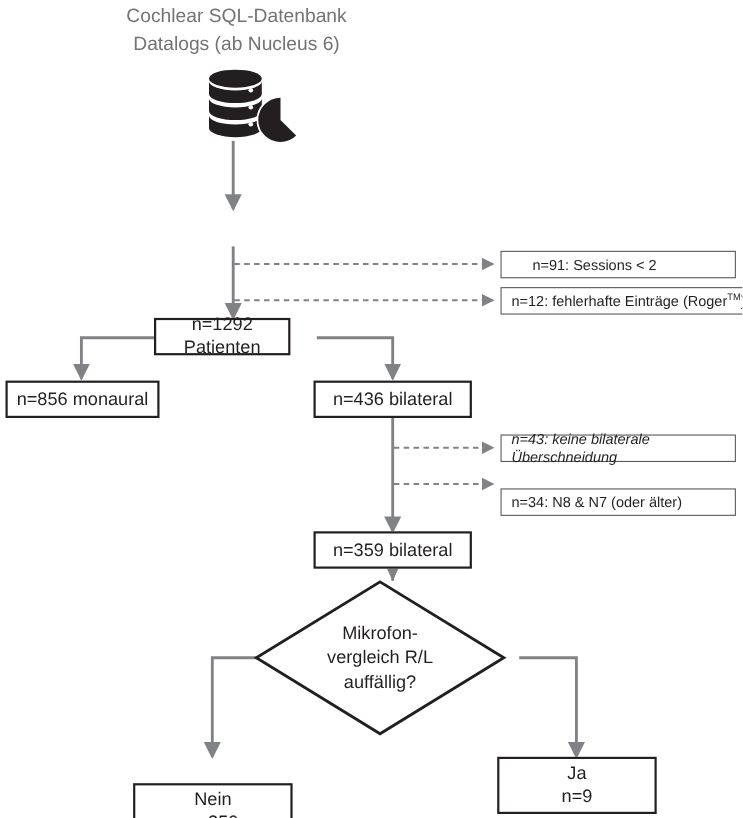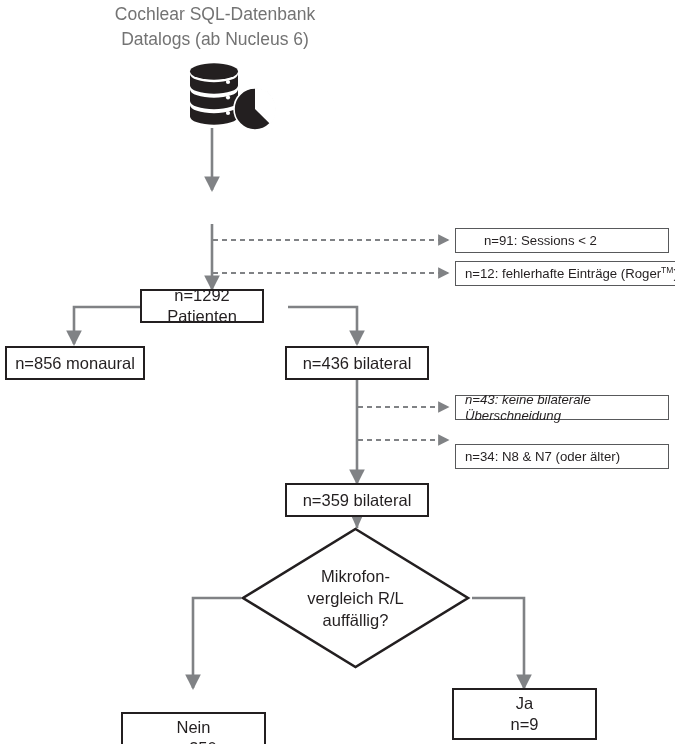--- a/index.html
+++ b/index.html
@@ -72,21 +72,21 @@
   }
   .excl sup {
     font-size: 8.5px;
     vertical-align: super;
     line-height: 0;
   }
 
   
   .diamond-wrap {
     position: absolute;
-    left: 240px;
+    left: 230px;
     top: 526px;
     width: 231px;
     height: 144px;
     z-index: 4;
   }
   .diamond-label {
     position: absolute;
     left: 0;
     top: 0;
     width: 231px;

